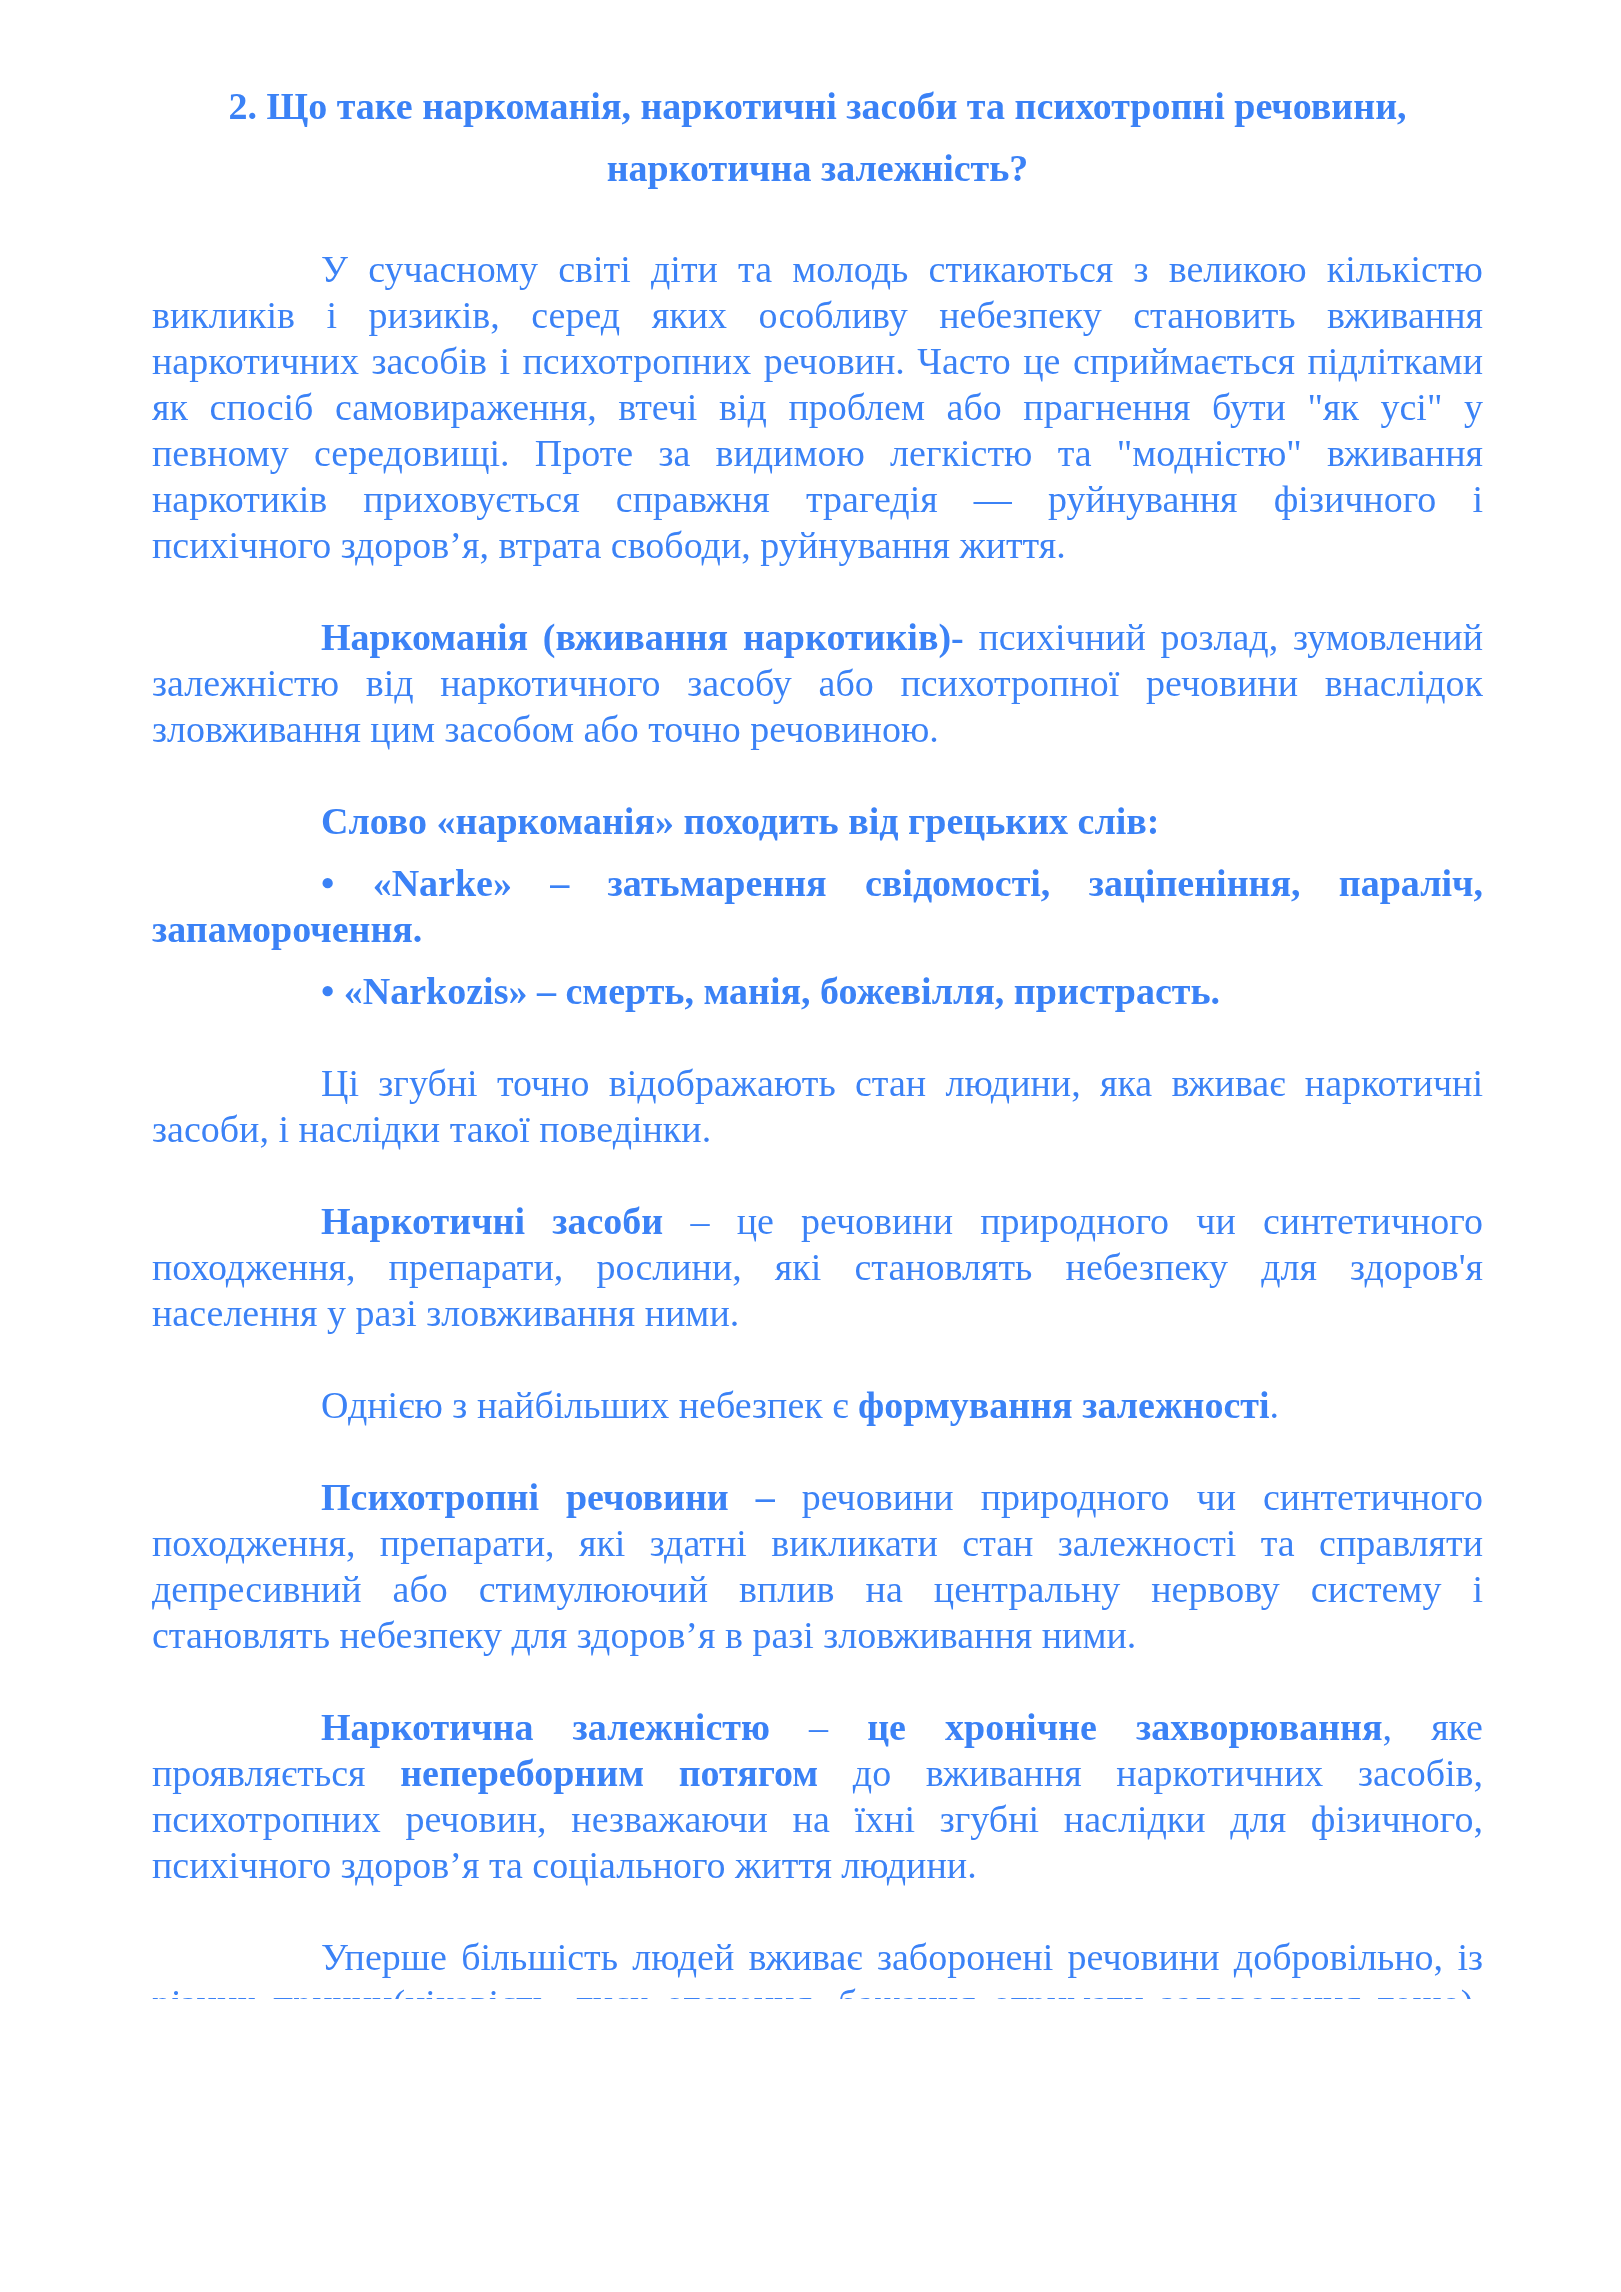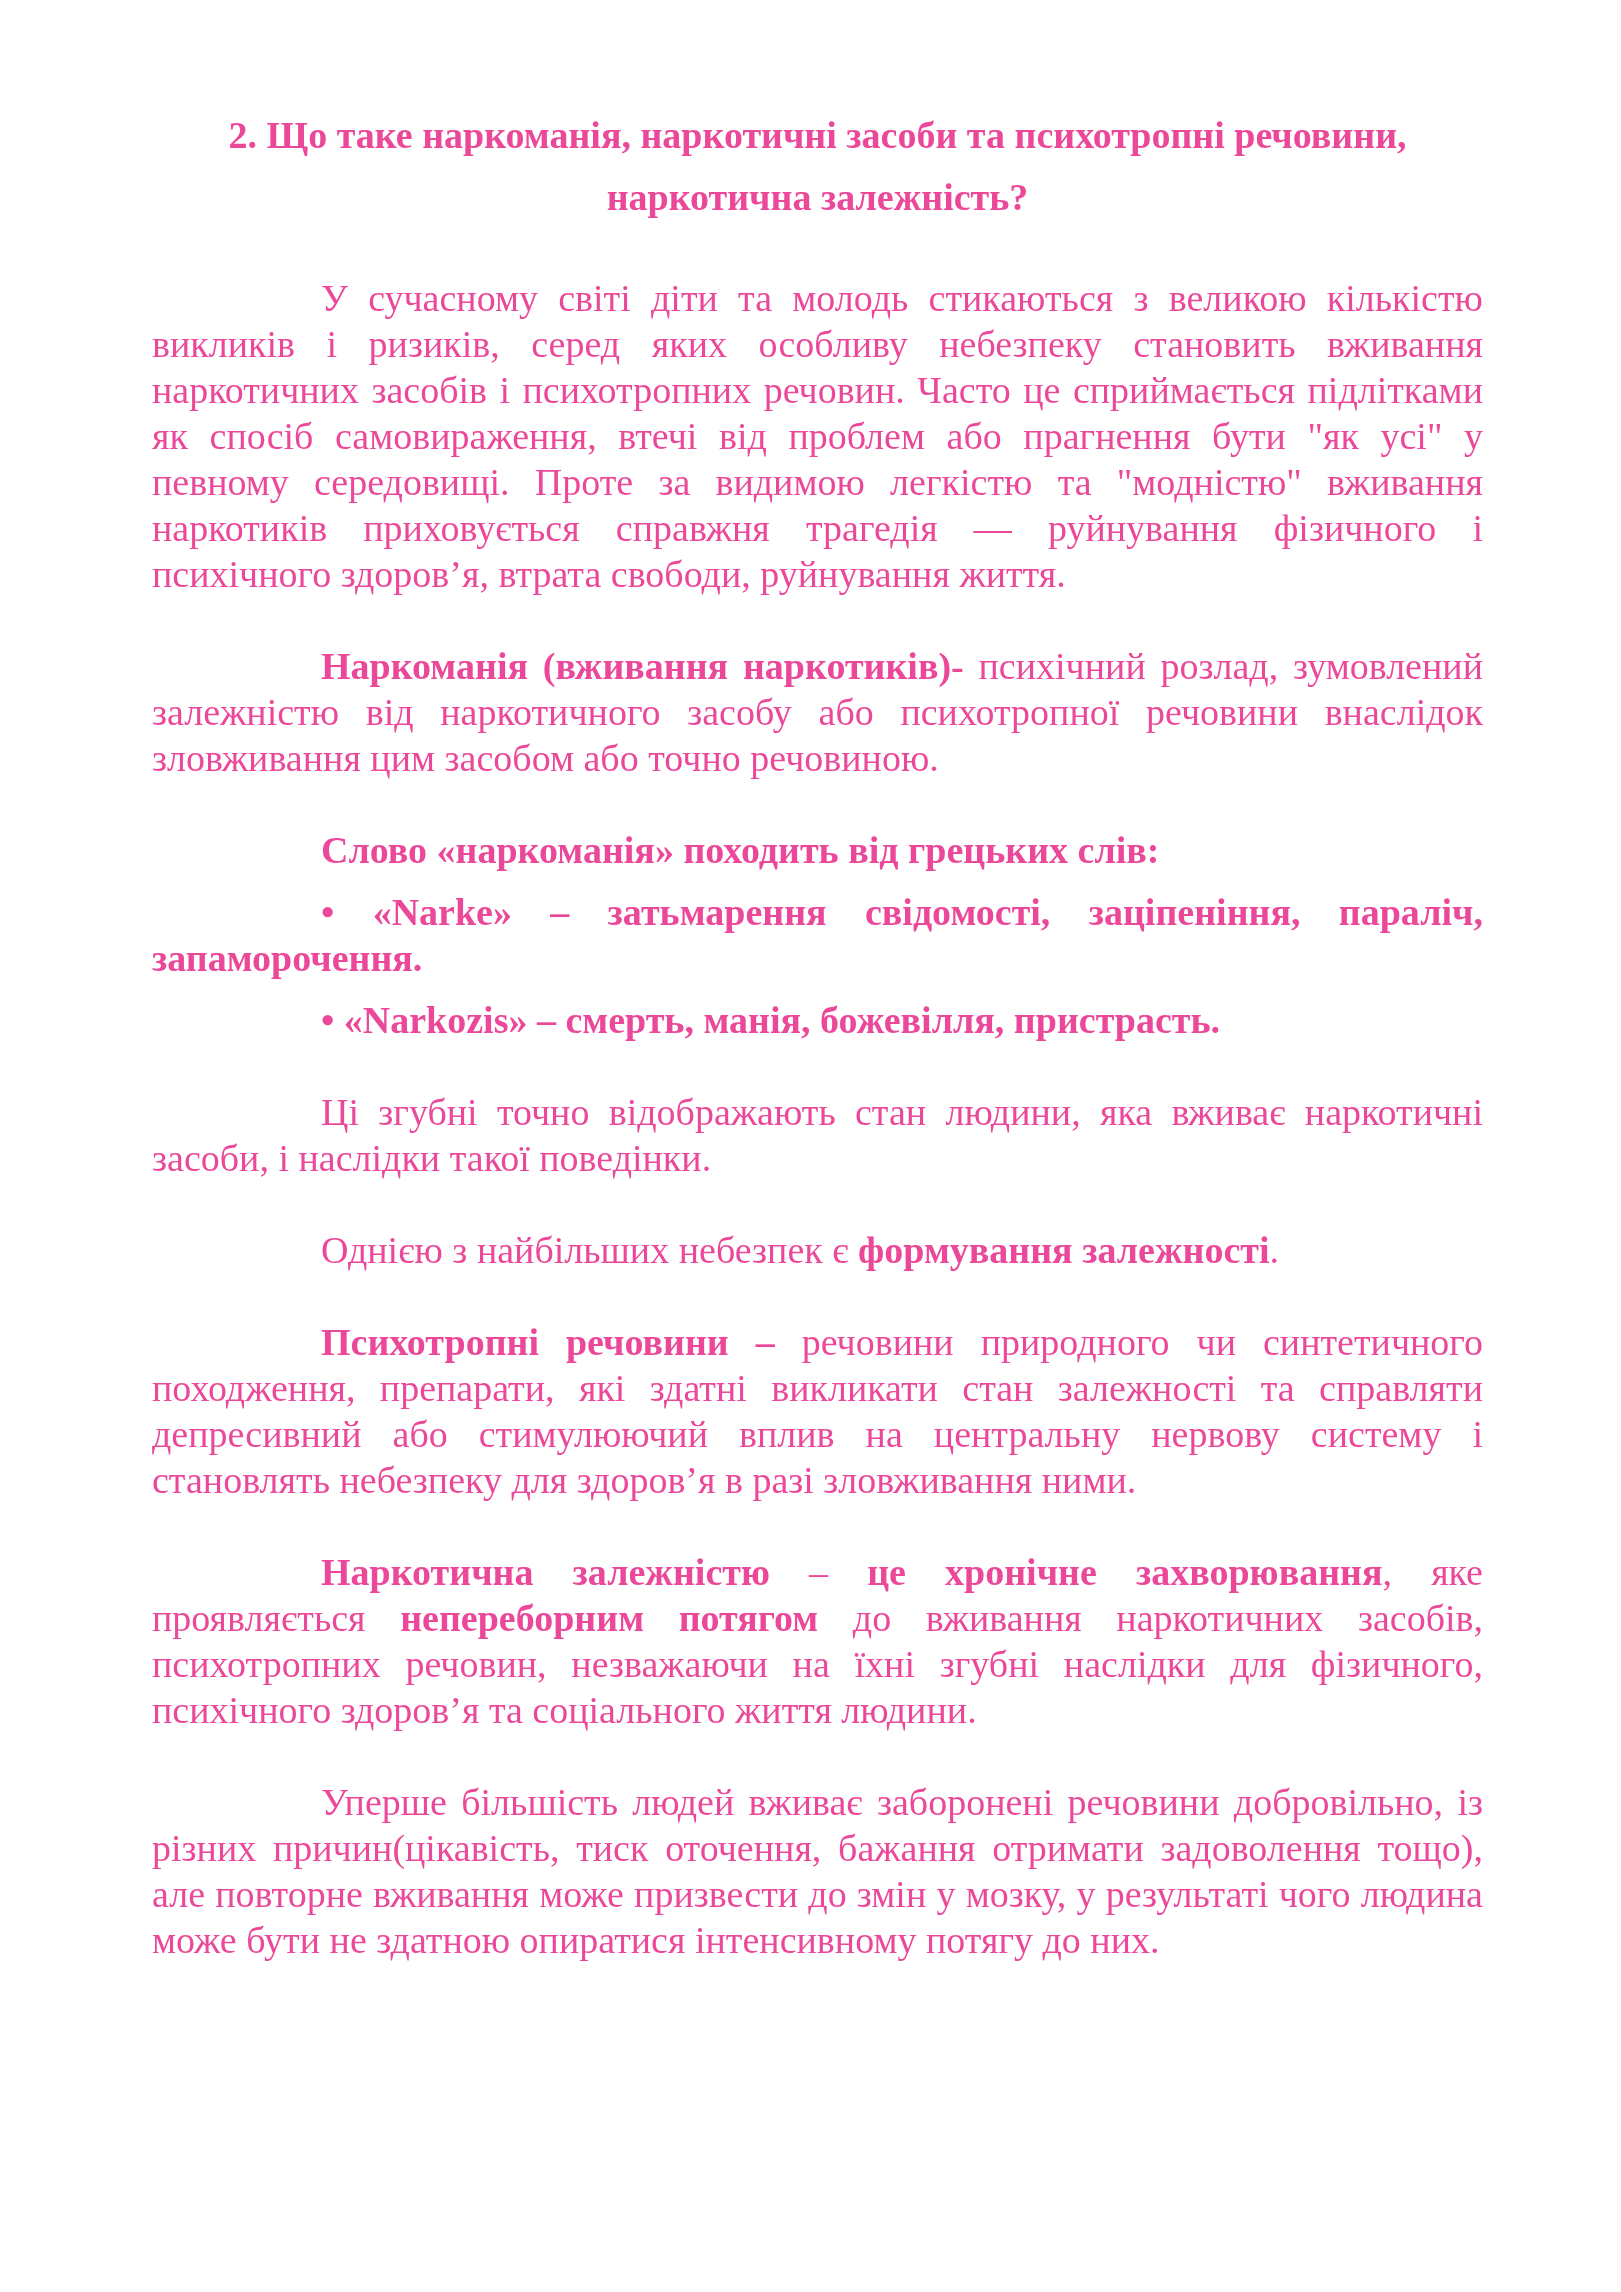--- a/index.html
+++ b/index.html
@@ -2,25 +2,25 @@
 <html lang="uk"><head>
 <meta charset="utf-8">
 <style>
   html, body { margin: 0; padding: 0; background: #ffffff; }
   .page {
     position: relative;
     width: 1621px;
     height: 1999px;
     background: #ffffff;
     box-sizing: border-box;
-    padding: 104px 138px 0 152px;
+    padding: 75px 138px 0 152px;
     font-family: "Liberation Serif", "DejaVu Serif", serif;
     font-size: 38px;
     line-height: 46px;
-    color: #ec4899;
+    color: #3b82f6;
     overflow: hidden;
   }
   .title {
     font-size: 38px;
     line-height: 62px;
     font-weight: bold;
     text-align: center;
     margin: 0 0 47px 0;
   }
   .doc-body p {
@@ -49,20 +49,21 @@
 <div class="page">
   <h1 class="title">2. Що таке наркоманія, наркотичні засоби та психотропні речовини, наркотична залежність?</h1>
 
   <div class="doc-body">
       <p><span>У сучасному світі діти та молодь стикаються з великою кількістю викликів і ризиків, серед яких особливу небезпеку становить вживання наркотичних засобів і психотропних речовин. Часто це сприймається підлітками як спосіб самовираження, втечі від проблем або прагнення бути "як усі" у певному середовищі. Проте за видимою легкістю та "модністю" вживання наркотиків приховується справжня трагедія — руйнування фізичного і психічного здоров’я, втрата свободи, руйнування життя.</span></p>
       <p><span class="b">Наркоманія </span><span class="b i">(вживання наркотиків)-</span><span> психічний розлад, зумовлений залежністю від наркотичного засобу або психотропної речовини внаслідок зловживання цим засобом або точно речовиною.</span></p>
       <p><span class="b">Слово «наркоманія» походить від грецьких слів:</span></p>
       <p class="tight"><span class="b">• «Narke» – затьмарення свідомості, заціпеніння, параліч, запаморочення.</span></p>
       <p class="tight"><span class="b">• «Narkozis» – смерть, манія, божевілля, пристрасть.</span></p>
       <p><span>Ці згубні точно відображають стан людини, яка вживає наркотичні засоби, і наслідки такої поведінки.</span></p>
+      <p><span class="b">Наркотичні засоби</span><span> – це речовини природного чи синтетичного походження, препарати, рослини, які становлять небезпеку для здоров'я населення у разі зловживання ними.</span></p>
       <p><span>Однією з найбільших небезпек є </span><span class="b">формування залежності</span><span>.</span></p>
       <p><span class="b">Психотропні речовини – </span><span>речовини природного чи синтетичного походження, препарати, які здатні викликати стан залежності та справляти депресивний або стимулюючий вплив на центральну нервову систему і становлять небезпеку для здоров’я в разі зловживання ними.</span></p>
       <p><span class="b">Наркотична залежністю</span><span> – </span><span class="b">це хронічне захворювання</span><span>, яке проявляється </span><span class="b">непереборним потягом</span><span> до вживання наркотичних засобів, психотропних речовин, незважаючи на їхні згубні наслідки для фізичного, психічного здоров’я та соціального життя людини.</span></p>
       <p><span>Уперше більшість людей вживає заборонені речовини добровільно, із різних причин(цікавість, тиск оточення, бажання отримати задоволення тощо), але повторне вживання може призвести до змін у мозку, у результаті чого людина може бути не здатною опиратися інтенсивному потягу до них.</span></p>
     </div>
 
   <div class="footer">8</div>
 </div>
 
 

